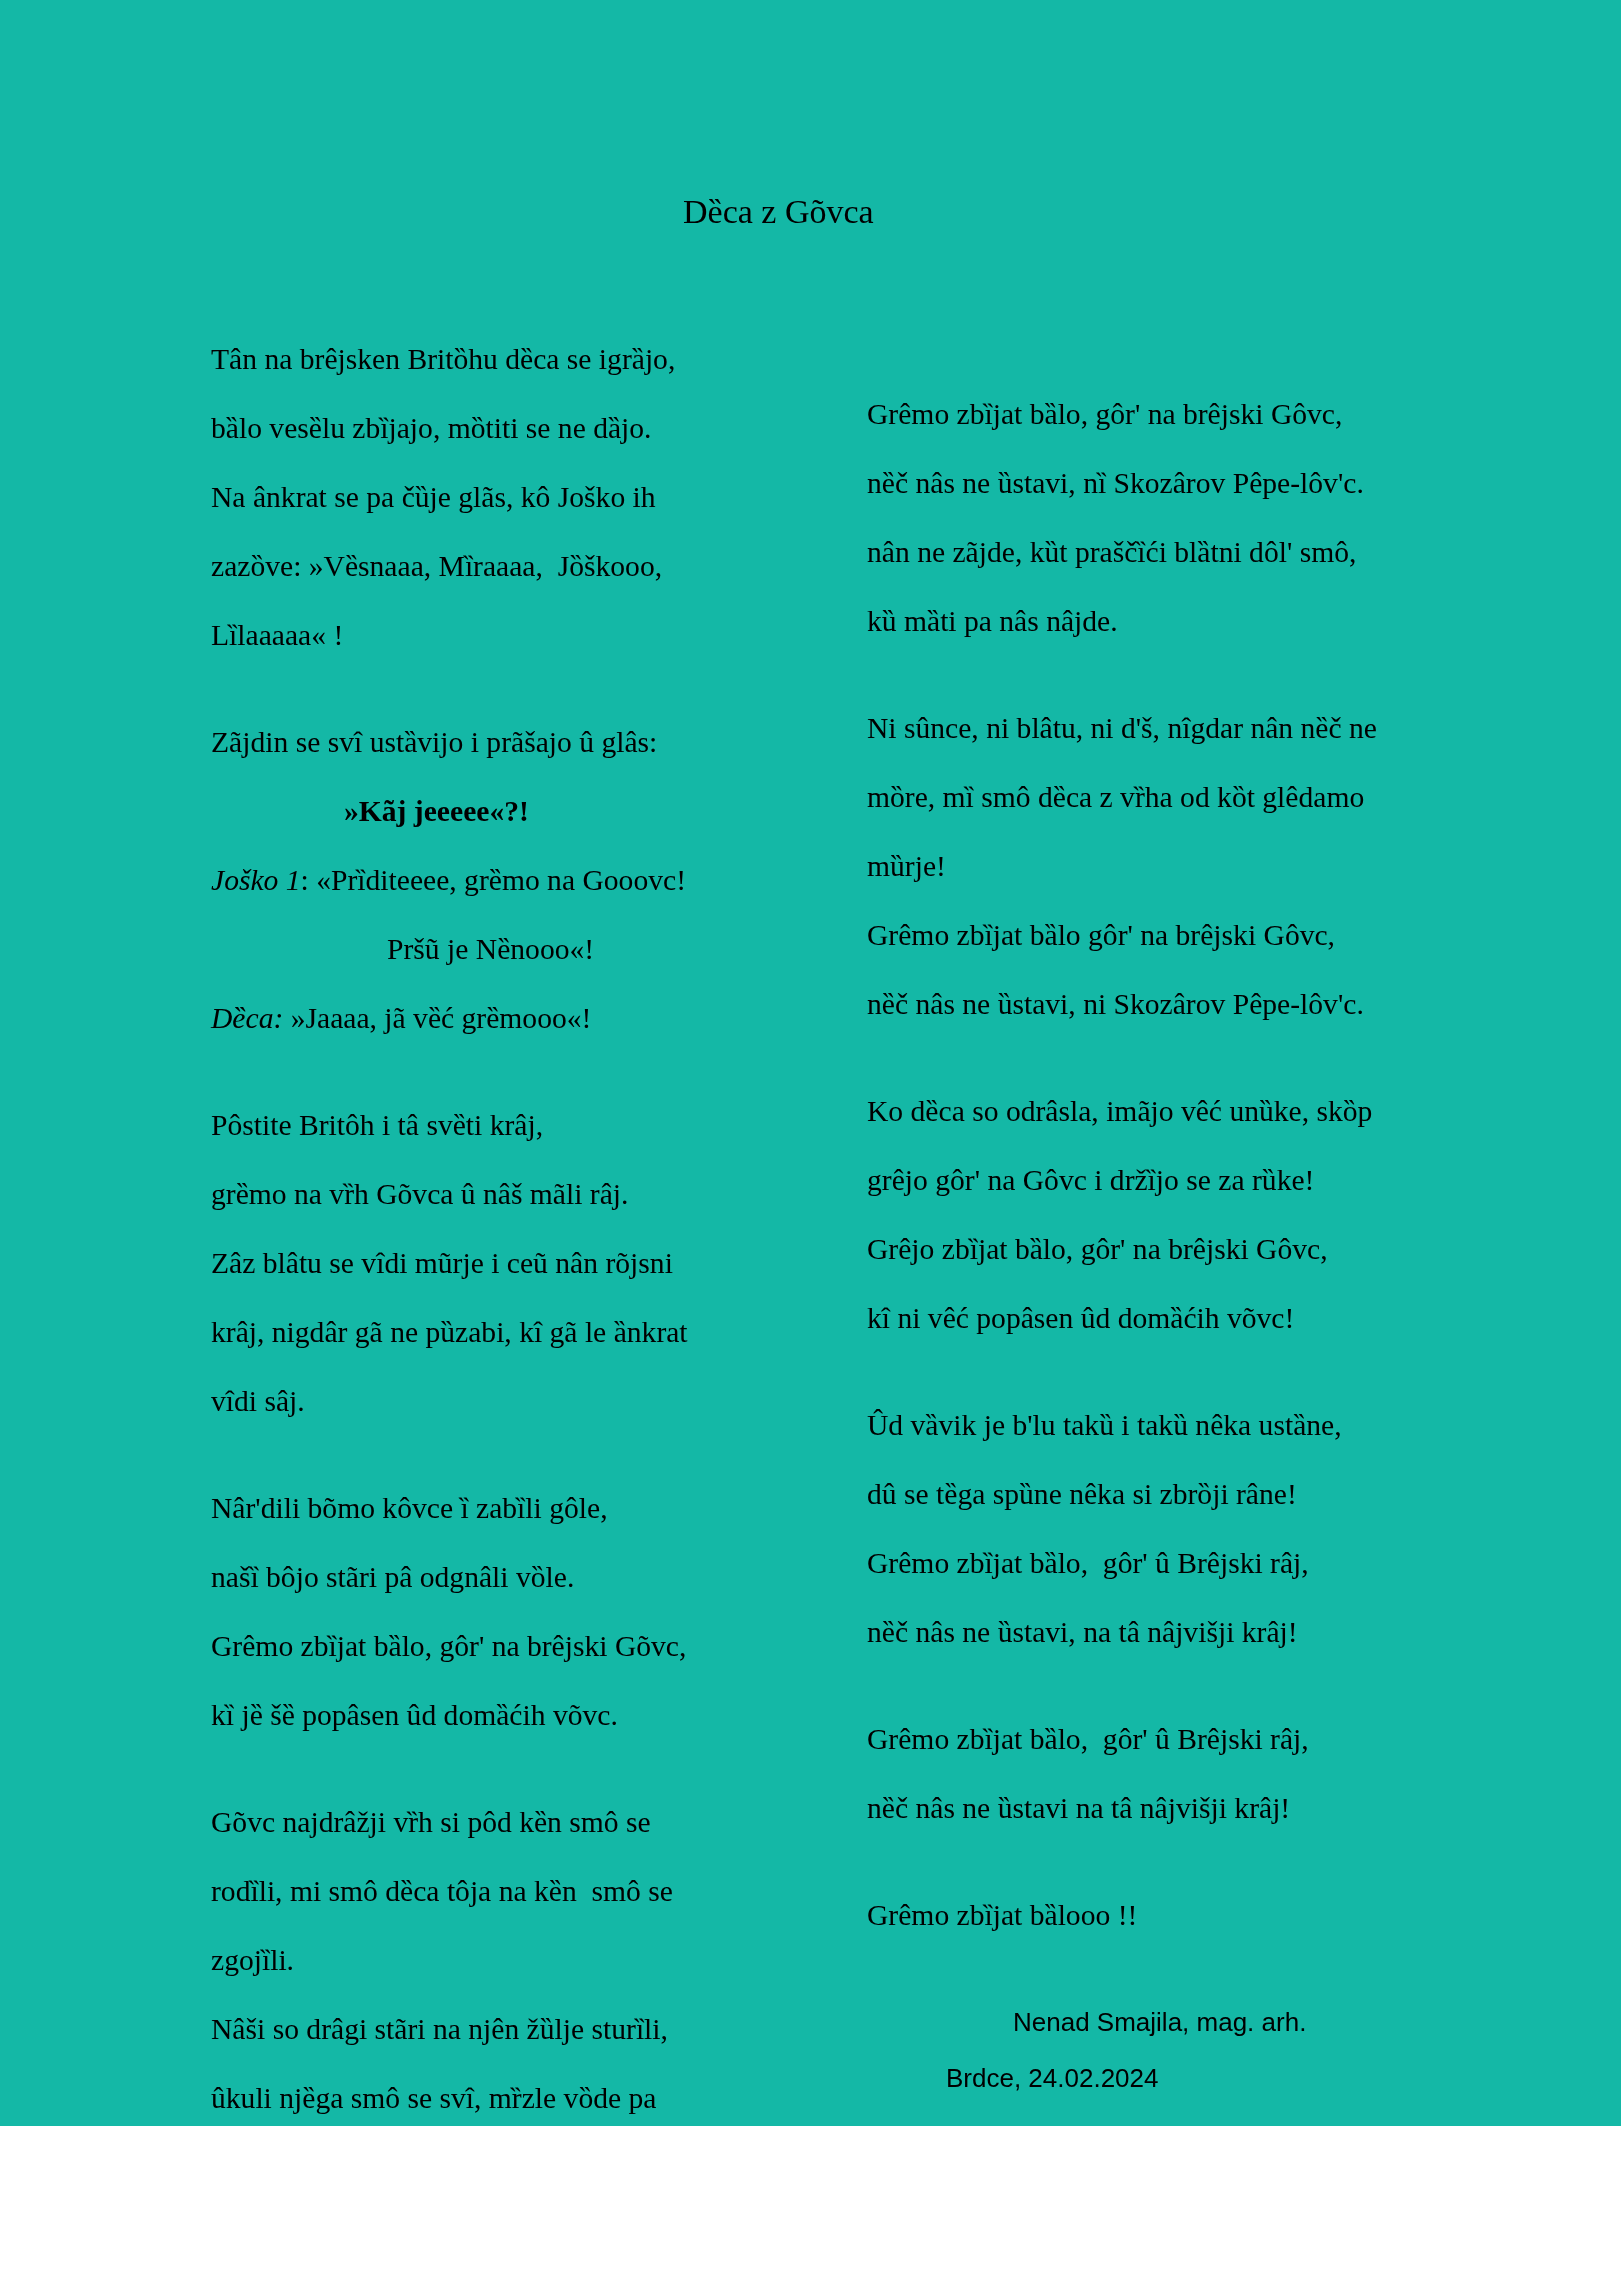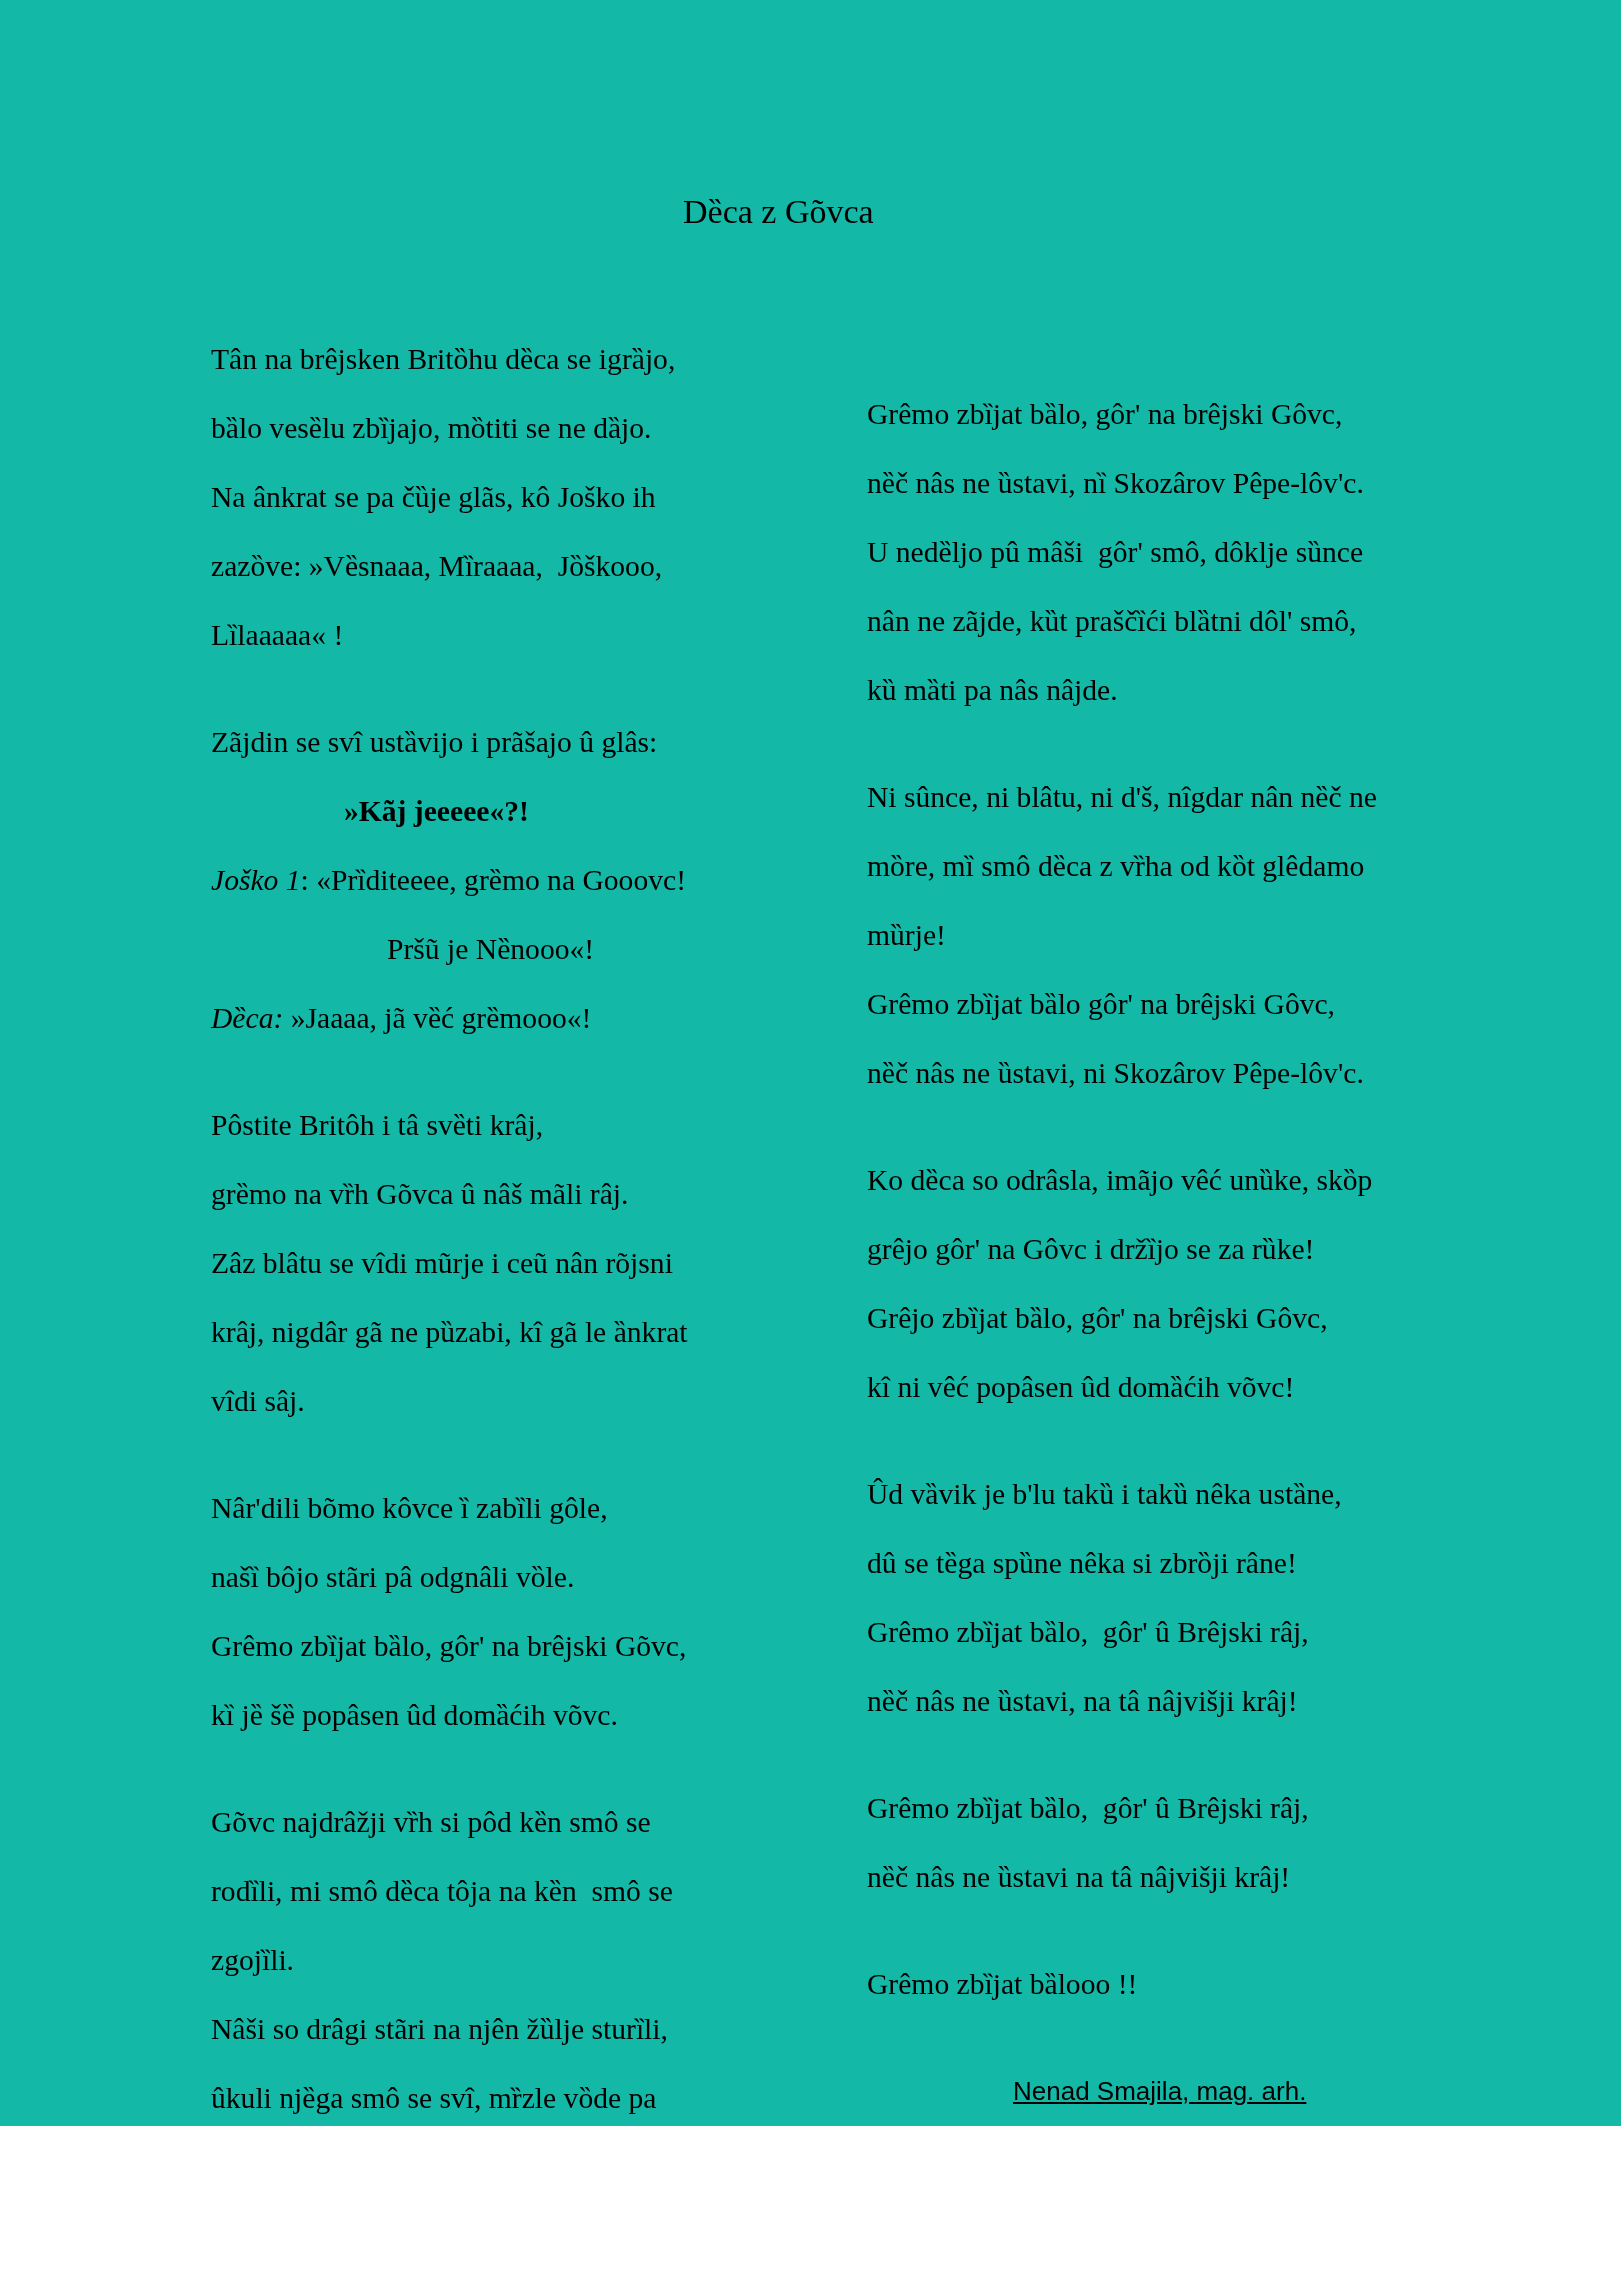--- a/index.html
+++ b/index.html
@@ -26,21 +26,20 @@
   .col-right { left:855px; top:374px; width:663px; }
   .stanza { margin:0 0 50px 0; }
   p.line { margin:12px; white-space:nowrap; }
   p.line.ind-1 { padding-left:133px;font-weight:bold; }
   p.line.ind-2 { padding-left:176px; }
   .signature {
     margin-top:9px;
     font-family:"Liberation Sans","DejaVu Sans",sans-serif;
     font-size:26px;
     line-height:56px;
-    text-decoration:underline;
   }
   .signature .author { padding-left:158px; margin:0; white-space:nowrap; }
   .signature .place-date { padding-left:91px; margin:0; white-space:nowrap; }
 </style>
 </head>
 <body>
 
 <div class="page">
 
   <div class="title">Dȅca z Gõvca</div>
@@ -80,21 +79,20 @@
         <p class="line">Nâši so drâgi stãri na njên žȕlje sturȉli,</p>
         <p class="line">ûkuli njȅga smô se svî, mȑzle vȍde pa</p>
         <p class="line">napȉli.</p>
       </div>
     </div>
 
   <div class="col col-right">
   <div class="stanza">
         <p class="line">Grêmo zbȉjat bȁlo, gôr' na brêjski Gôvc,</p>
         <p class="line">nȅč nâs ne ȕstavi, nȉ Skozârov Pêpe-lôv'c.</p>
-        <p class="line">U nedȅljo pû mâši&nbsp; gôr' smô, dôklje sȕnce</p>
         <p class="line">nân ne zãjde, kȕt praščȉći blȁtni dôl' smô,</p>
         <p class="line">kȕ mȁti pa nâs nâjde.</p>
       </div>
       <div class="stanza">
         <p class="line">Ni sûnce, ni blâtu, ni d'š, nîgdar nân nȅč ne</p>
         <p class="line">mȍre, mȉ smô dȅca z vȑha od kȍt glêdamo</p>
         <p class="line">mȕrje!</p>
         <p class="line">Grêmo zbȉjat bȁlo gôr' na brêjski Gôvc,</p>
         <p class="line">nȅč nâs ne ȕstavi, ni Skozârov Pêpe-lôv'c.</p>
       </div>

